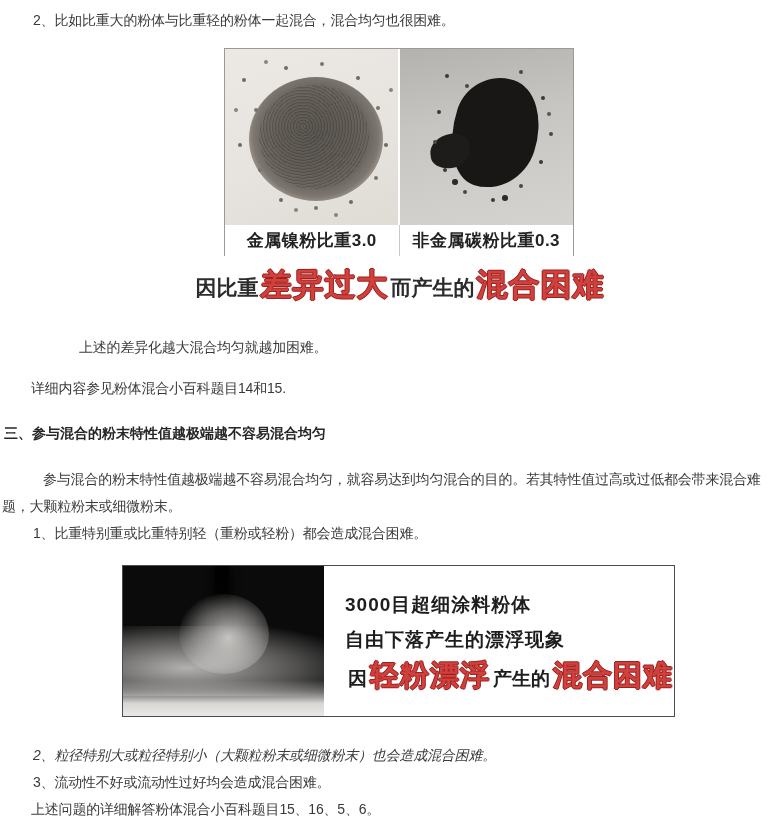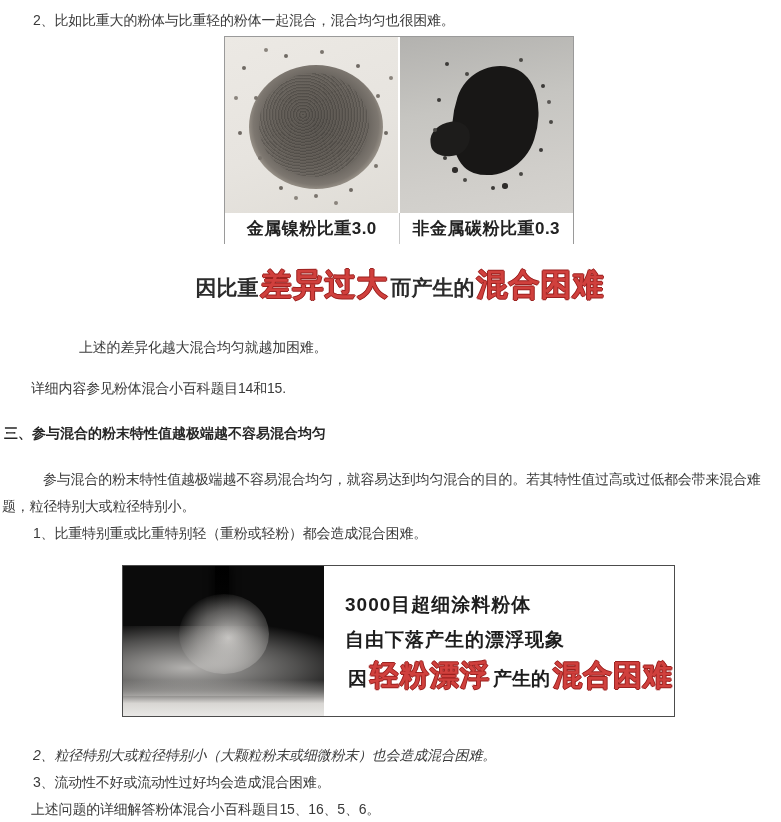--- a/index.html
+++ b/index.html
@@ -8,21 +8,21 @@
     font-family:"Liberation Sans","DejaVu Sans",sans-serif; overflow:hidden;
   }
   .t {
     position:absolute; font-size:14px; letter-spacing:-0.2px;
     color:#3a3a3a; white-space:nowrap; line-height:1.3;
   }
   .t.bold { font-weight:bold; color:#262626; letter-spacing:0; }
 
   
   .fig1 {
-    position:absolute; left:224px; top:36px; width:350px; height:208px;
+    position:absolute; left:224px; top:48px; width:350px; height:208px;
     border:1px solid #9a9a9a; box-sizing:border-box; background:#8b5cf6;
   }
   .fig1-photos { position:absolute; left:0; top:0; width:100%; height:176px; display:flex; }
   .fig1-left {
     position:relative; width:174px; height:176px; overflow:hidden;
     background:linear-gradient(160deg,#ece9e4 0%,#e7e4df 55%,#dfdcd6 100%);
     border-right:2px solid #ffffff; box-sizing:content-box;
   }
   .pile {
     position:absolute; left:24px; top:28px; width:134px; height:124px; border-radius:50%;
@@ -150,21 +150,21 @@
     <span class="h-black">而产生的</span>
     <span class="h-red">混合困难</span>
   </div>
 
   <div class="t" style="left:31px; top:338px;margin-left:48px;">上述的差异化越大混合均匀就越加困难。</div>
   <div class="t" style="left:31px; top:379px;">详细内容参见粉体混合小百科题目14和15.</div>
 
   <div class="t bold" style="left:4px; top:424px;">三、参与混合的粉末特性值越极端越不容易混合均匀</div>
 
   <div class="t" style="left:43px; top:470px;">参与混合的粉末特性值越极端越不容易混合均匀，就容易达到均匀混合的目的。若其特性值过高或过低都会带来混合难</div>
-  <div class="t" style="left:2px; top:497px;">题，粒径特别大或粒径特别小。</div>
+  <div class="t" style="left:2px; top:497px;">题，大颗粒粉末或细微粉末。</div>
   <div class="t" style="left:33px; top:524px;">1、比重特别重或比重特别轻（重粉或轻粉）都会造成混合困难。</div>
 
   <div class="banner">
     <div class="banner-photo">
       <div class="stream"></div>
       <div class="plume"></div>
       <div class="haze"></div>
       <div class="ground"></div>
     </div>
     <div class="b-line b-line1">3000目超细涂料粉体</div>

